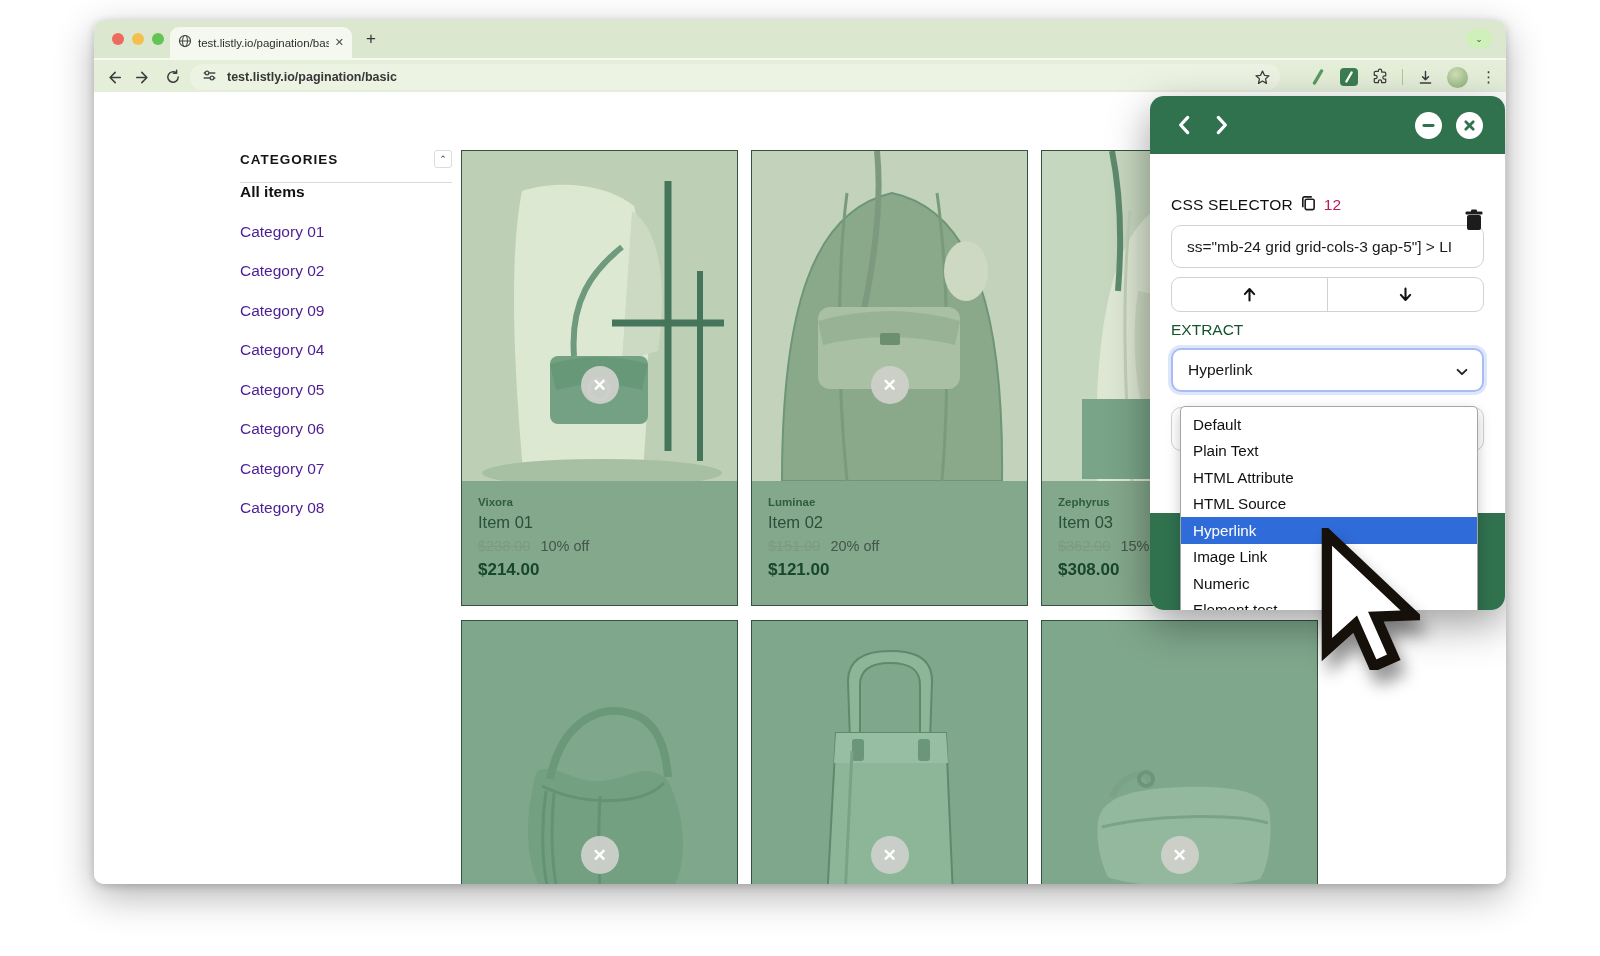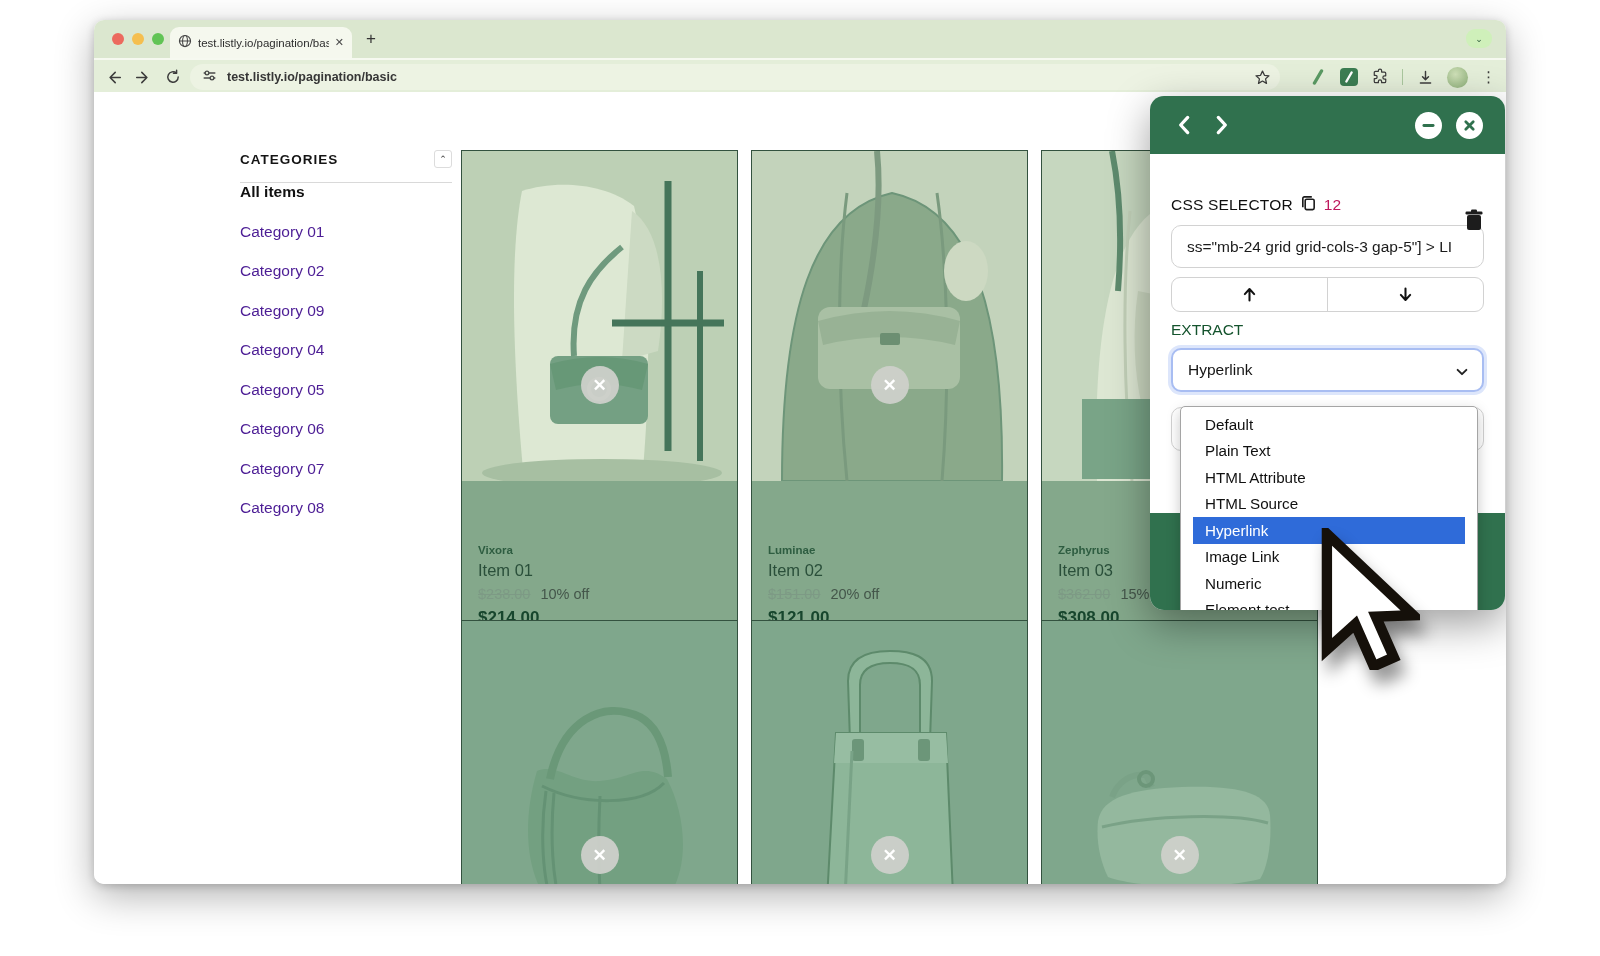--- a/index.html
+++ b/index.html
@@ -53,21 +53,21 @@
   .side-list li.allitems { font-weight:bold; color:#111; }
 
   .card { position:absolute; width:277px; border:1px solid #33523f; background:#84a88b; }
   .card-img { position:relative; width:100%; height:330px; overflow:hidden; }
   .card-img svg { display:block; }
   .xbadge {
     position:absolute; left:50%; top:215px; margin-left:-19px; width:38px; height:38px; border-radius:50%;
     background:rgba(205,208,202,.95); color:#fff; font-size:17px; font-weight:bold;
     display:flex; align-items:center; justify-content:center;
   }
-  .card-info { padding:15px 16px 0 16px; height:124px; background:#84a88b;margin-top:48px; }
+  .card-info { padding:15px 16px 0 16px; height:124px; background:#84a88b; }
   .brand { font-size:11.5px; font-weight:bold; color:#2e5d41; margin-bottom:5px; }
   .pname { font-size:16.5px; color:#2a4f3a; margin-bottom:6px; }
   .priceline { font-size:14.5px; margin-bottom:6px; }
   .strike { text-decoration:line-through; color:#7d9a85; }
   .disc { color:#44564a; margin-left:6px; }
   .price { font-size:17px; font-weight:bold; color:#17462d; }
 
   
   .panel {
     position:absolute; left:1056px; top:76px; width:355px; height:514px; border-radius:14px;
@@ -96,21 +96,21 @@
   .extract-select {
     margin-top:9px; width:313px; height:44px; border:2px solid #a8bdf2; border-radius:10px;
     box-shadow:0 0 0 3px #dde6fb; background:#fff;
     display:flex; align-items:center; padding:0 15px; font-size:15.5px; color:#151515; position:relative;
   }
   .extract-select .chev { position:absolute; right:13px; top:15px; }
   .ghost-input { position:absolute; left:21px; top:311px; width:313px; height:44px; border:1.5px solid #d2d2d2; border-radius:10px; background:#fff; }
   .options {
     position:absolute; left:30px; top:310px; width:298px; background:#fff;
     border:1px solid #a5a5a5; border-radius:5px; box-shadow:0 5px 14px rgba(0,0,0,.22);
-    padding:4px 12px; z-index:5;
+    padding:4px 0; z-index:5;
   }
   .option { height:26.5px; display:flex; align-items:center; padding-left:12px; font-size:15.2px; color:#101010; }
   .option.selected { background:#2f6bd9; color:#fff; }
   .panel-foot { position:absolute; left:0; bottom:0; width:100%; height:97px; background:#30714e; display:flex; align-items:center; justify-content:center; }
   .run-btn {
     width:260px; height:48px; border:1.6px solid #e9f2ea; border-radius:16px; background:transparent;
     color:#5eead4; font-size:19px; font-weight:bold; letter-spacing:1px; font-family:"Liberation Sans", sans-serif;
   }
   .cursor { position:absolute; left:1226px; top:508px; z-index:60; filter:drop-shadow(6px 14px 8px rgba(0,0,0,.40)); }
 </style>

